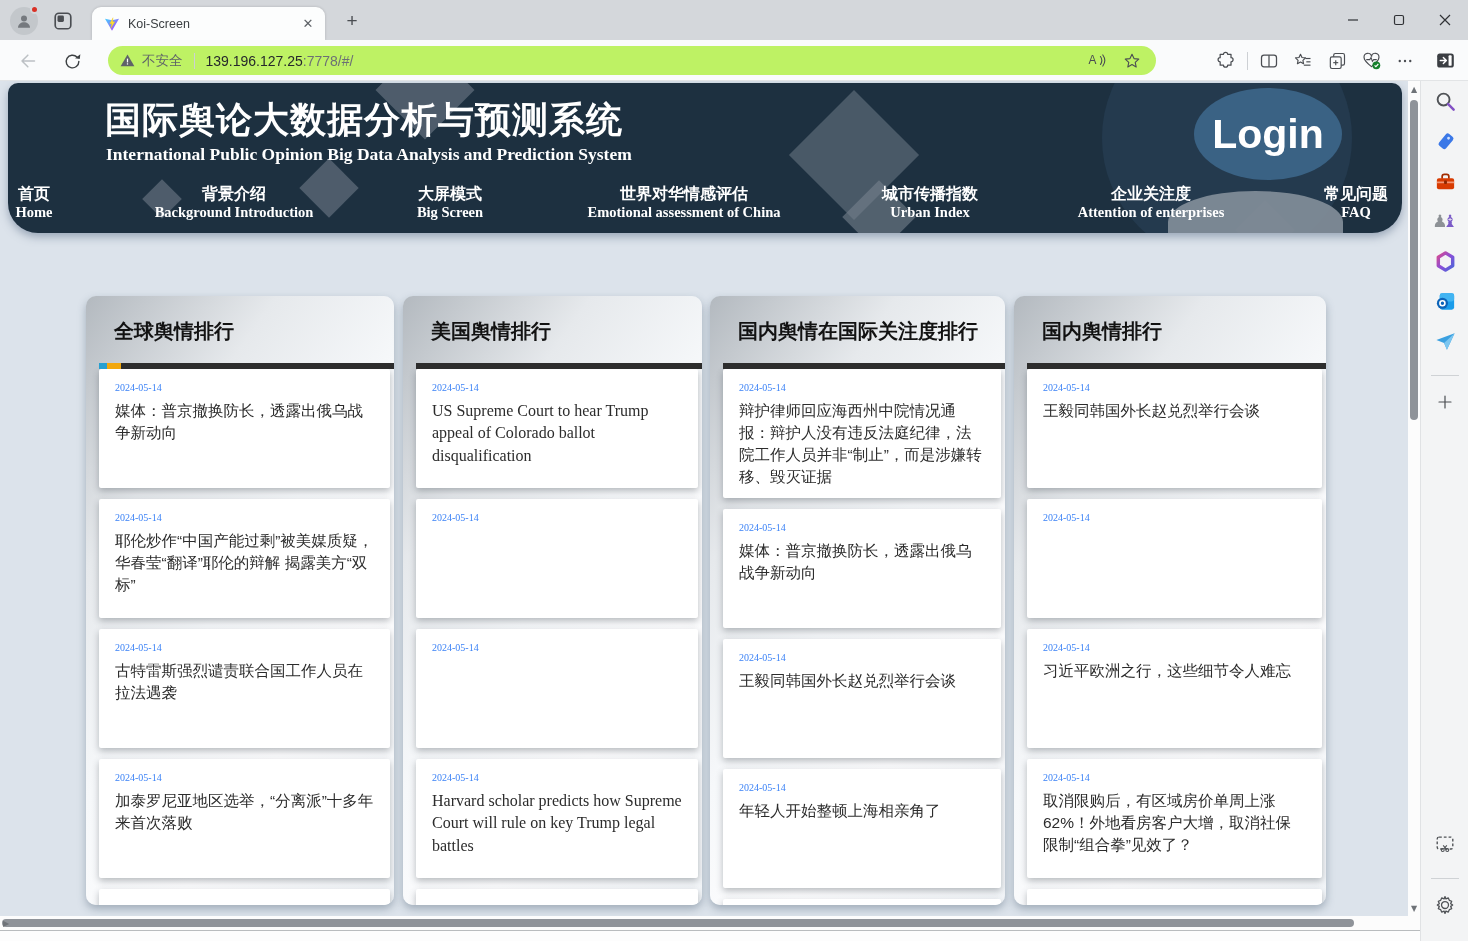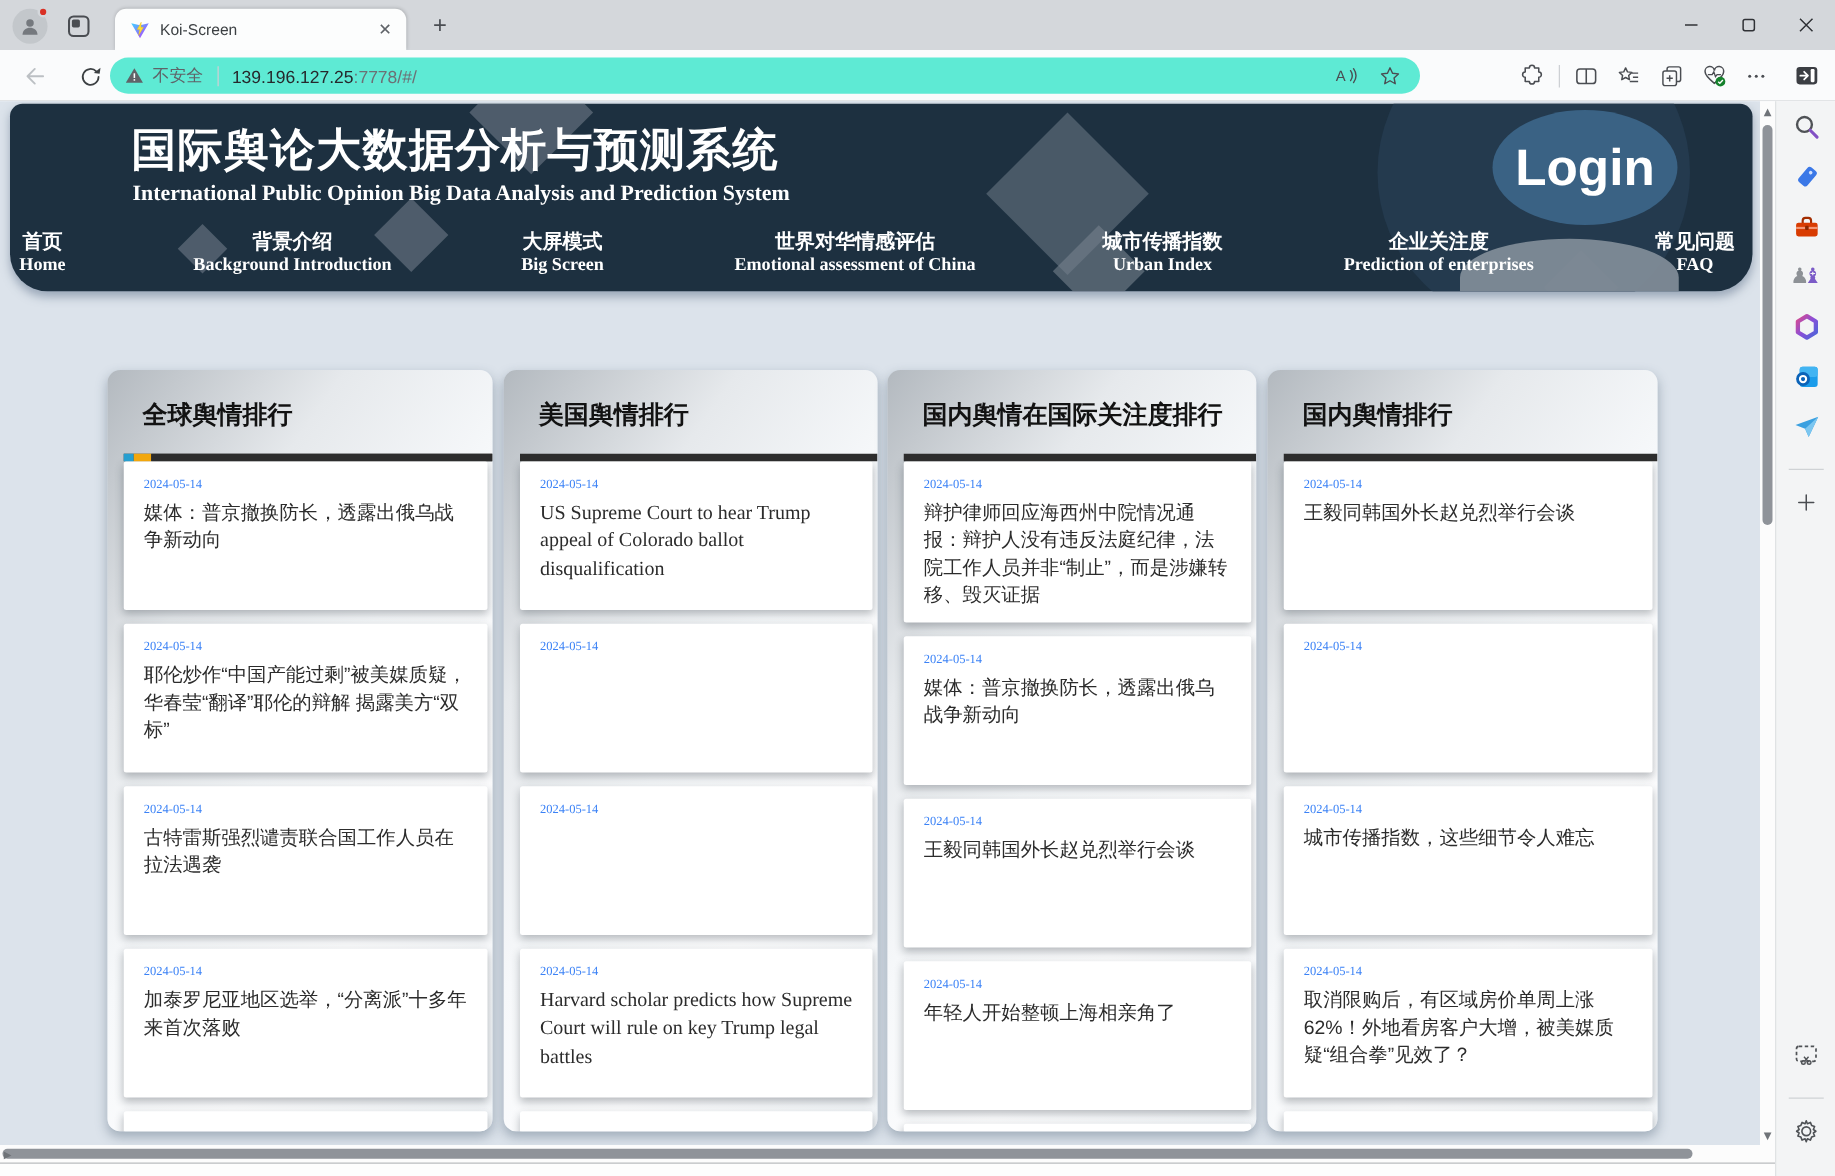--- a/index.html
+++ b/index.html
@@ -15,21 +15,21 @@
   .tab { position:absolute; left:92px; bottom:0; width:233px; height:33px; background:#fcfdfd; border-radius:9px 9px 0 0; display:flex; align-items:center; padding:0 8px 0 12px; box-shadow:0 0 3px rgba(0,0,0,.18); }
   .tab-title { font-size:12.5px; color:#3c4043; flex:1; margin-left:8px; white-space:nowrap; overflow:hidden; }
   .tab-close { width:18px; height:18px; display:flex; align-items:center; justify-content:center; font-size:13px; color:#5f6368; border-radius:4px; }
   .newtab-btn { position:absolute; left:340px; top:9px; width:24px; height:24px; font-size:19px; color:#4a4d52; display:flex; align-items:center; justify-content:center; }
   .win-controls { position:absolute; right:0; top:0; height:40px; display:flex; }
   .win-btn { width:46px; height:40px; display:flex; align-items:center; justify-content:center; color:#303236; }
 
   
   .toolbar { position:absolute; top:40px; left:0; right:0; height:41px; background:#fafbfc; border-bottom:1px solid #e2e4e6; }
   .nav-btn { position:absolute; top:8px; width:26px; height:26px; display:flex; align-items:center; justify-content:center; }
-  .addr { position:absolute; left:88px; top:6px; width:1048px; height:29px; border-radius:15px; background:#5eead4; display:flex; align-items:center; padding:0 12px; }
+  .addr { position:absolute; left:108px; top:6px; width:1048px; height:29px; border-radius:15px; background:#bef264; display:flex; align-items:center; padding:0 12px; }
   .addr-label { font-size:13.5px; color:#5f6368; margin-left:7px; }
   .addr-sep { width:1px; height:16px; background:#cdd0d4; margin:0 11px; }
   .addr-url { font-size:14px; color:#26282c; }
   .addr-url .dim { color:#6c7075; }
   .addr-spacer { flex:1; }
   .addr-icon { width:24px; height:24px; display:flex; align-items:center; justify-content:center; margin-left:12px; }
   .tb-icons { position:absolute; right:50px; top:6px; height:29px; display:flex; align-items:center; gap:8px; }
   .tb-icon { width:26px; height:26px; display:flex; align-items:center; justify-content:center; }
   .tb-div { width:1px; height:18px; background:#cdd0d4; }
   .sidebar-toggle { position:absolute; right:10px; top:7px; width:26px; height:26px; display:flex; align-items:center; justify-content:center; }
@@ -256,21 +256,21 @@
         <div class="nav-item" style="left:676px;">
           <div class="nav-zh">世界对华情感评估</div>
           <div class="nav-en">Emotional assessment of China</div>
         </div>
         <div class="nav-item" style="left:922px;">
           <div class="nav-zh">城市传播指数</div>
           <div class="nav-en">Urban Index</div>
         </div>
         <div class="nav-item" style="left:1143px;">
           <div class="nav-zh">企业关注度</div>
-          <div class="nav-en">Prediction of enterprises</div>
+          <div class="nav-en">Attention of enterprises</div>
         </div>
         <div class="nav-item" style="left:1348px;">
           <div class="nav-zh">常见问题</div>
           <div class="nav-en">FAQ</div>
         </div>
       </div>
     </div>
 
     <div class="panel" style="left:86px; width:308px;">
       <div class="panel-title">全球舆情排行</div>
@@ -351,25 +351,25 @@
         </div>
       <div class="card">
         <div class="card-date">2024-05-14</div>
         <div class="card-title">王毅同韩国外长赵兑烈举行会谈</div>
       </div>
       <div class="card">
         <div class="card-date">2024-05-14</div>
       </div>
       <div class="card">
         <div class="card-date">2024-05-14</div>
-        <div class="card-title">城市传播指数，这些细节令人难忘</div>
-      </div>
-      <div class="card">
-        <div class="card-date">2024-05-14</div>
-        <div class="card-title">取消限购后，有区域房价单周上涨62%！外地看房客户大增，被美媒质疑“组合拳”见效了？</div>
+        <div class="card-title">习近平欧洲之行，这些细节令人难忘</div>
+      </div>
+      <div class="card">
+        <div class="card-date">2024-05-14</div>
+        <div class="card-title">取消限购后，有区域房价单周上涨62%！外地看房客户大增，取消社保限制“组合拳”见效了？</div>
       </div>
       <div class="card sliver"></div>
     </div>
   </div>
 
   <div class="vscroll">
     <span class="scroll-arrow" style="top:2px;">▲</span>
     <div class="vthumb"></div>
     <span class="scroll-arrow" style="bottom:2px;">▼</span>
   </div>

